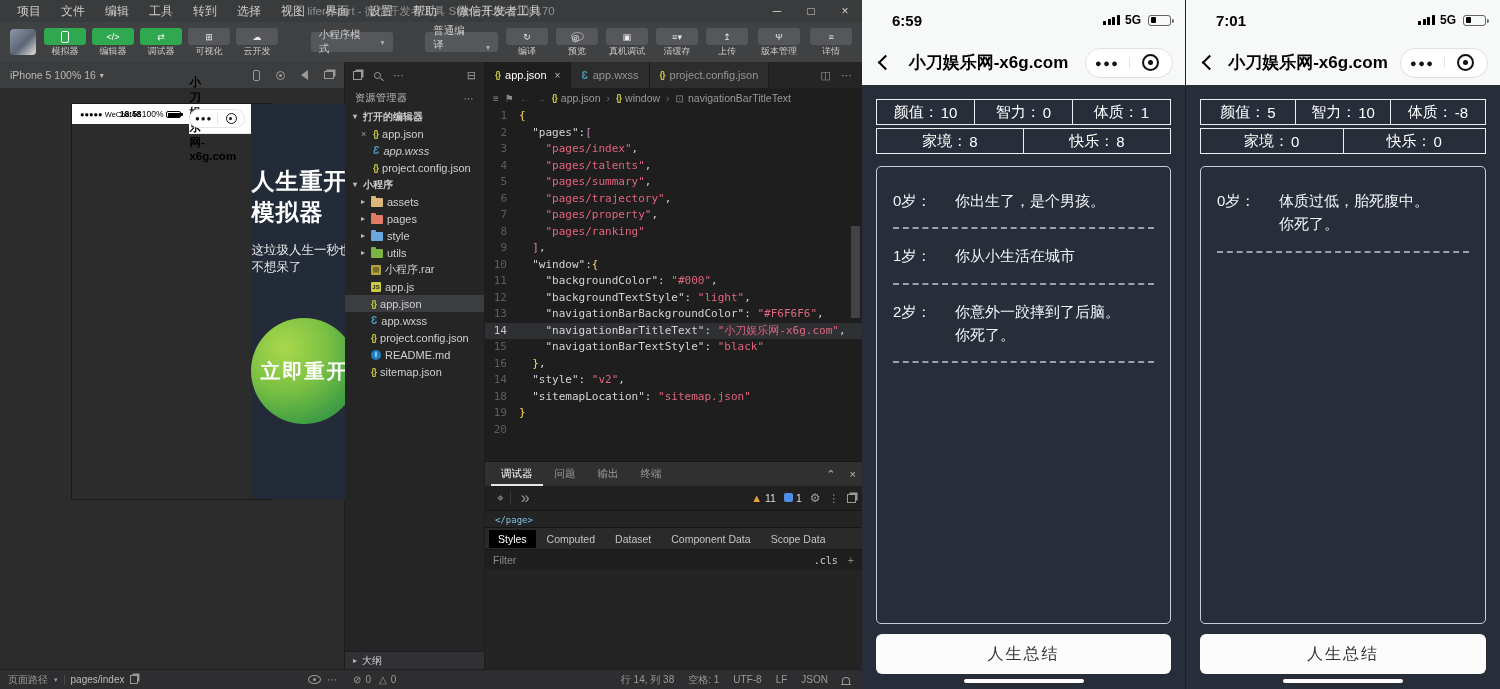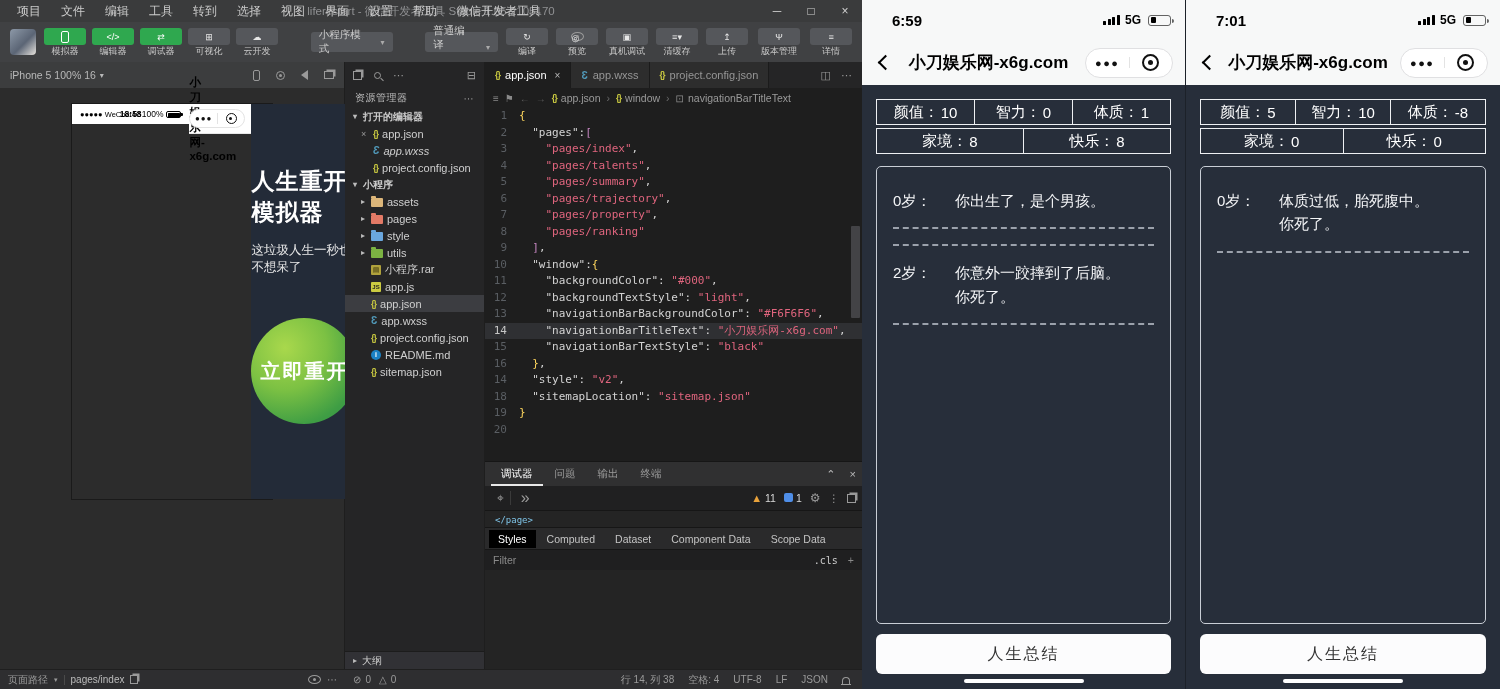--- a/index.html
+++ b/index.html
@@ -549,21 +549,21 @@
         <span>⋯</span>
       </div>
       <div class="bt-seg2">
         <span>⊘</span>
         <span>0</span>
         <span style="margin-left:4px;">△</span>
         <span>0</span>
       </div>
       <div class="bt-seg3" id="ed-status">
           <span>行 14, 列 38</span>
-          <span>空格: 4</span>
+          <span>空格: 1</span>
           <span>UTF-8</span>
           <span>LF</span>
           <span>JSON</span>
           <span class="ic-bell"></span>
         </div>
     </div>
   </div>
 
   <div id="phones-root" style="display:flex;">
       <div class="phone pa">
@@ -621,20 +621,26 @@
             </div>
           </div>
           <div class="ph-events">
             <div class="ev">
               <span class="ev-age">0岁：</span>
               <span class="ev-lines">
                 <div>你出生了，是个男孩。</div>
               </span>
             </div>
             <div class="ev-sep"></div>
+            <div class="ev">
+              <span class="ev-age">1岁：</span>
+              <span class="ev-lines">
+                <div>你从小生活在城市</div>
+              </span>
+            </div>
             <div class="ev-sep"></div>
             <div class="ev">
               <span class="ev-age">2岁：</span>
               <span class="ev-lines">
                 <div>你意外一跤摔到了后脑。</div>
                 <div>你死了。</div>
               </span>
             </div>
             <div class="ev-sep"></div>
           </div>

